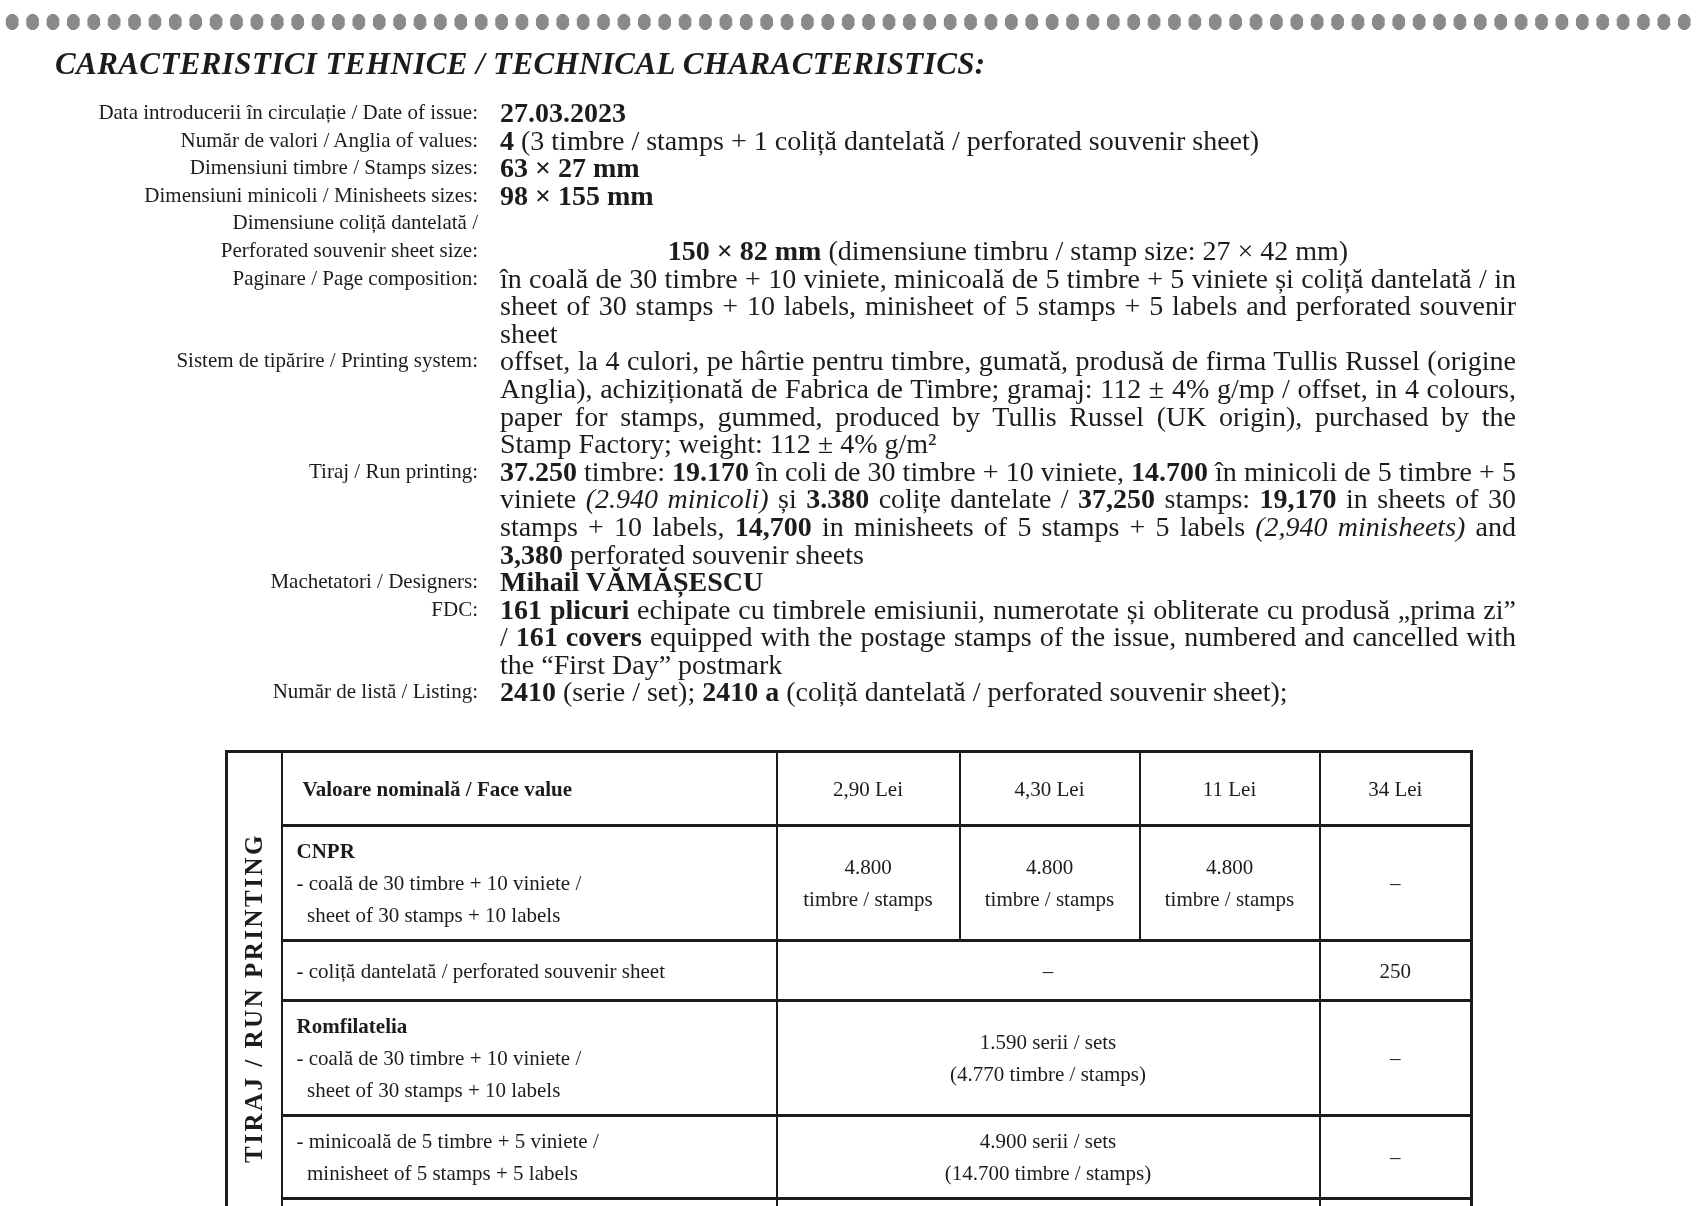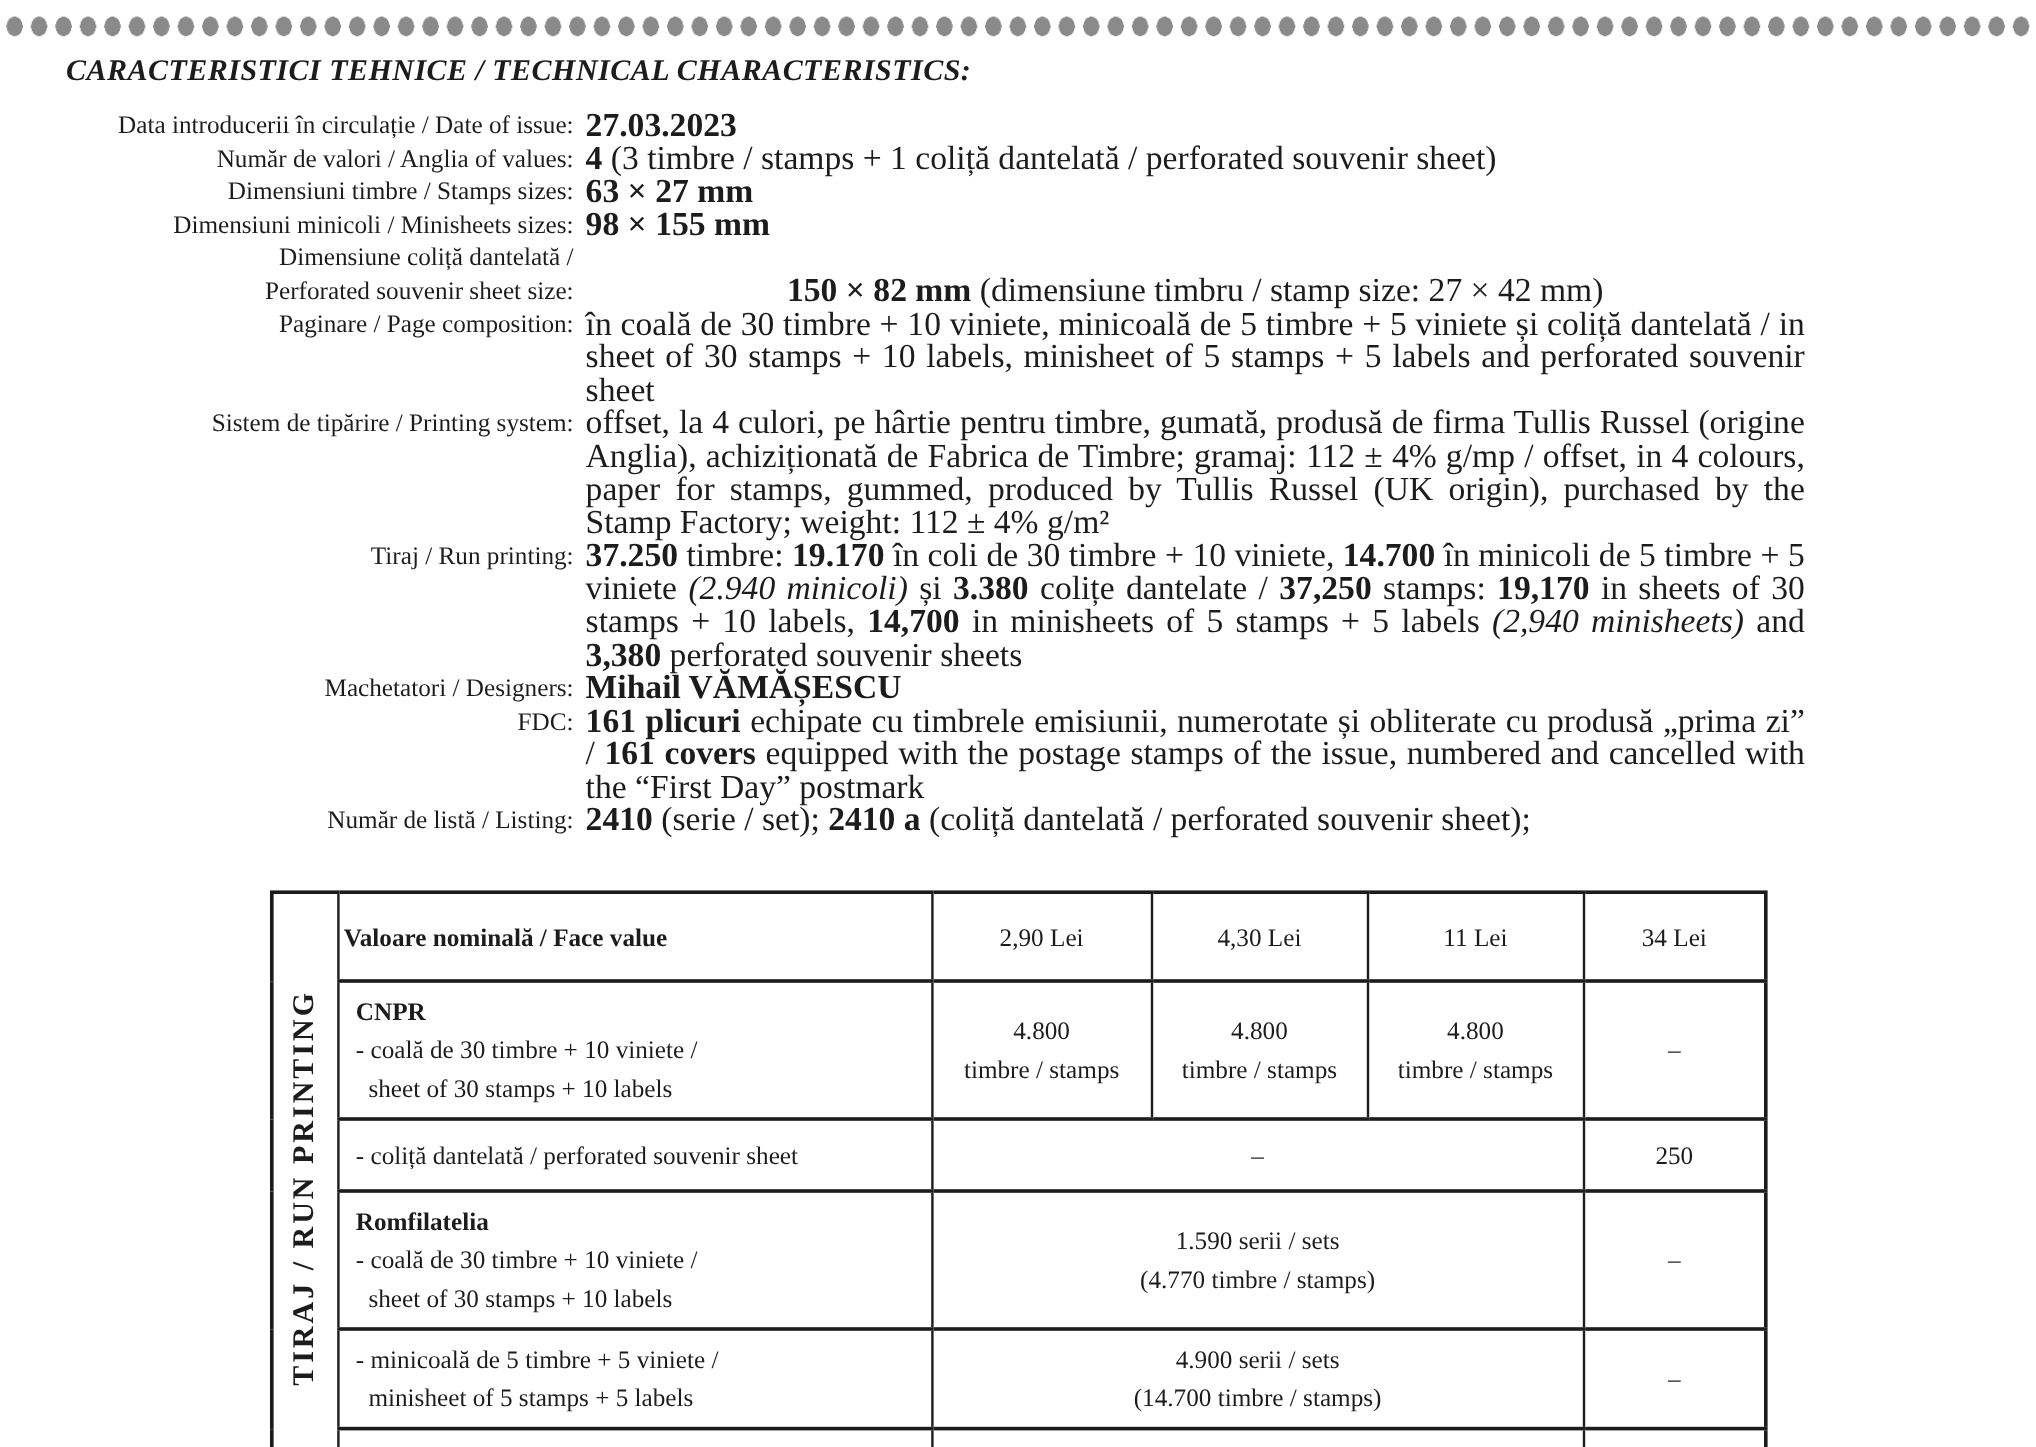--- a/index.html
+++ b/index.html
@@ -8,26 +8,26 @@
 
   .dots {
     position:absolute; top:13px; left:2px; width:1695px; height:18px;
     background-image: radial-gradient(ellipse 6.8px 8.2px at center, #8a8a8a 0 96%, rgba(255,255,255,0) 100%);
     background-size: 20.4px 18px;
     background-repeat: repeat-x;
   }
 
   .title {
     margin:46px 15px 0 55px;
-    font-size:25px; font-weight:bold; font-style:italic;
+    font-size:31px; font-weight:bold; font-style:italic;
     letter-spacing:0.4px;
   }
 
   .specs { margin:17px 0 0 30px; width:1487px; }
-  .spec-row { display:grid; grid-template-columns:448px 1016px; column-gap:10px; }
+  .spec-row { display:grid; grid-template-columns:448px 1016px; column-gap:22px; }
   .spec-label {
     text-align:right; font-size:21px; line-height:27.6px; white-space:pre-line;
   }
   .spec-value {
     font-size:28px; line-height:27.6px; text-align:justify;
   }
   .spec-value.nojust { text-align:left; }
   .spec-value.bottom { align-self:end;text-align:center; }
   .b { font-weight:bold; }
   .i { font-style:italic; }
@@ -45,21 +45,21 @@
   }
   td.side { width:55px; }
   .side-label {
     display:inline-block;
     writing-mode:vertical-rl; transform:rotate(180deg);
     font-weight:bold; font-size:25px; letter-spacing:2.5px;
     white-space:nowrap;
   }
   td.side { text-align:center; }
   td.desc { text-align:left; padding:8px 10px 8px 14px; white-space:pre-wrap; line-height:32px; }
-  td.hdrdesc { padding-left:4px; font-weight:bold; font-size:22px; }
+  td.hdrdesc { padding-left:20px; font-weight:bold; font-size:22px; }
   td.num { text-align:center; white-space:pre-line; line-height:32px; padding:4px 6px; }
   td.hdrnum { font-weight:normal; font-size:22px; }
   tr.hdr  td { height:74px; }
   tr.r0 td { height:101px; }
   tr.r1 td { height:60px; }
   tr.r2 td { height:110px; }
   tr.r3 td { height:77px; }
   tr.r4 td { height:50px; }
 </style>
 </head>

